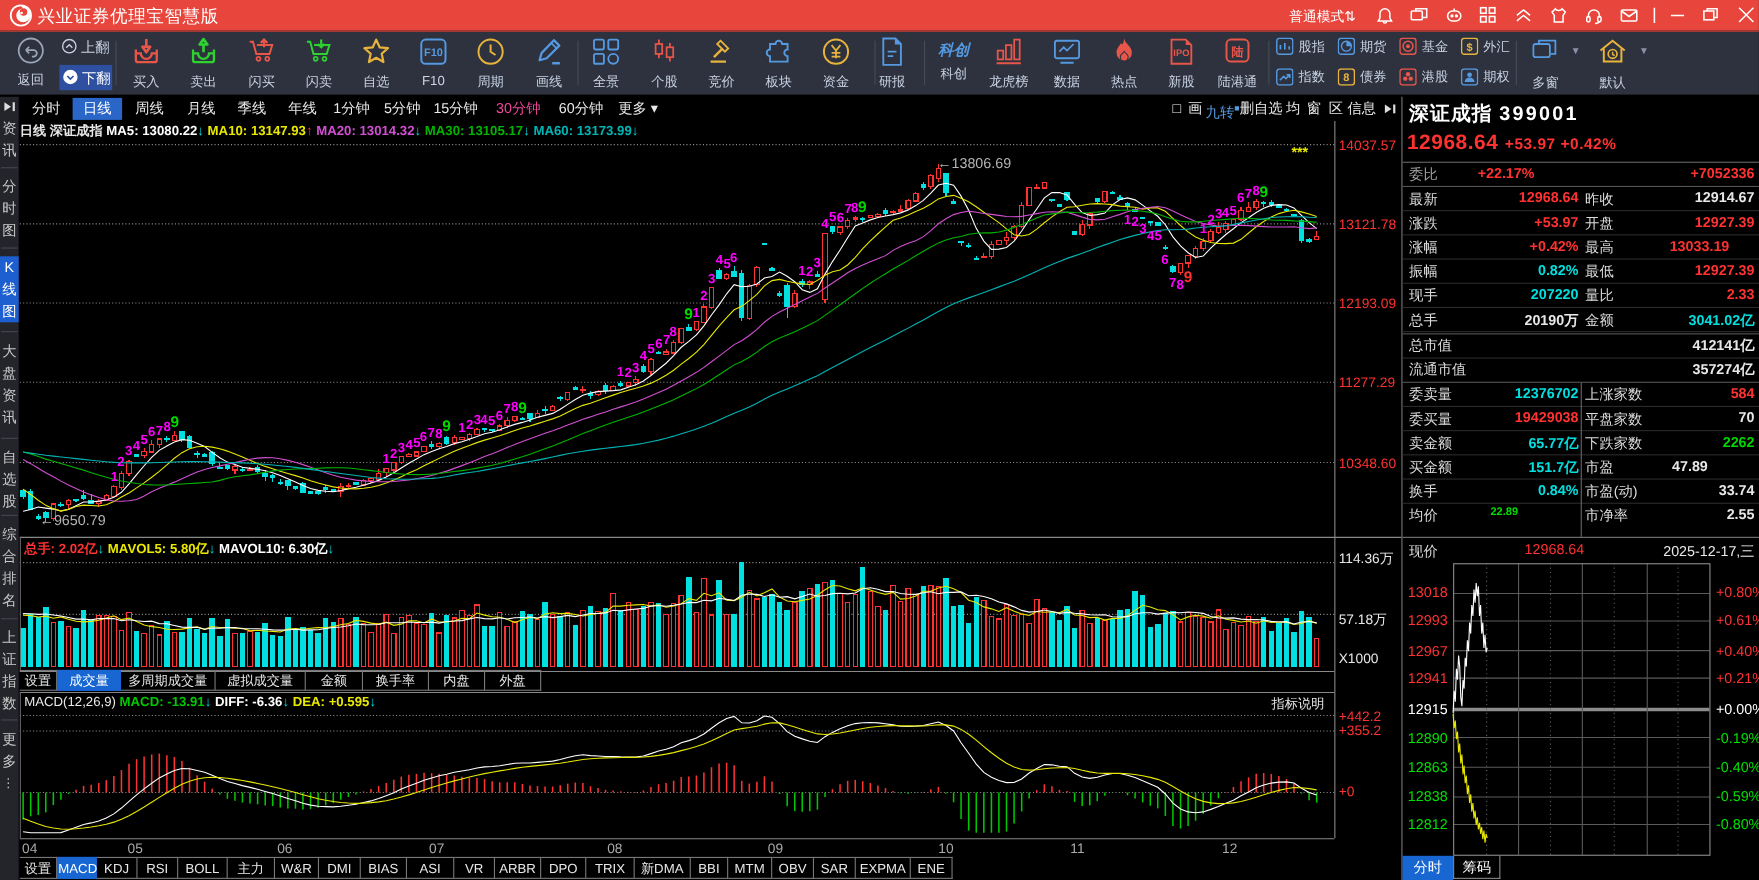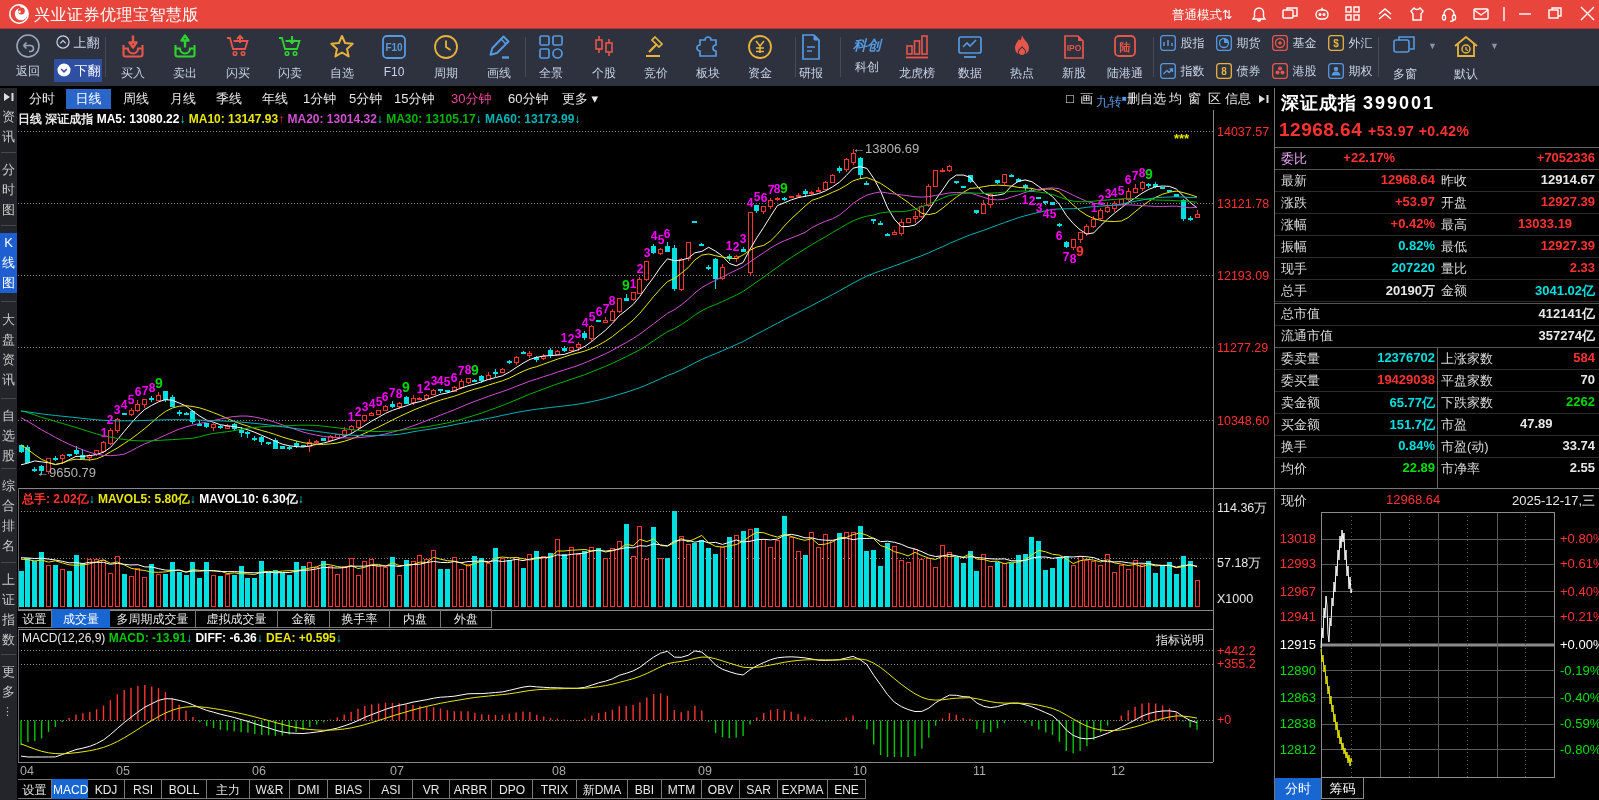--- a/index.html
+++ b/index.html
@@ -1445,21 +1445,21 @@
 <div style="position:absolute;left:577px;top:779px;width:51px;height:20px;border:1px solid #787878;border-left:none;color:#e8e8e8;text-align:center;line-height:20px;font-size:12px;box-sizing:border-box;">新DMA</div>
 <div style="position:absolute;left:628px;top:779px;width:34px;height:20px;border:1px solid #787878;border-left:none;color:#e8e8e8;text-align:center;line-height:20px;font-size:12px;box-sizing:border-box;">BBI</div>
 <div style="position:absolute;left:662px;top:779px;width:40px;height:20px;border:1px solid #787878;border-left:none;color:#e8e8e8;text-align:center;line-height:20px;font-size:12px;box-sizing:border-box;">MTM</div>
 <div style="position:absolute;left:702px;top:779px;width:38px;height:20px;border:1px solid #787878;border-left:none;color:#e8e8e8;text-align:center;line-height:20px;font-size:12px;box-sizing:border-box;">OBV</div>
 <div style="position:absolute;left:740px;top:779px;width:38px;height:20px;border:1px solid #787878;border-left:none;color:#e8e8e8;text-align:center;line-height:20px;font-size:12px;box-sizing:border-box;">SAR</div>
 <div style="position:absolute;left:778px;top:779px;width:50px;height:20px;border:1px solid #787878;border-left:none;color:#e8e8e8;text-align:center;line-height:20px;font-size:12px;box-sizing:border-box;">EXPMA</div>
 <div style="position:absolute;left:828px;top:779px;width:38px;height:20px;border:1px solid #787878;border-left:none;color:#e8e8e8;text-align:center;line-height:20px;font-size:12px;box-sizing:border-box;">ENE</div>
 <div style="position:absolute;left:1281px;top:91px;font-size:18px;color:#fff;font-weight:bold;letter-spacing:1px;">深证成指 <span style="letter-spacing:2px;">399001</span></div>
 <div style="position:absolute;left:1279px;top:119px;font-size:19px;color:#ff3232;font-weight:bold;letter-spacing:0.5px;">12968.64 <span style="font-size:14px;">+53.97 +0.42%</span></div>
 <div style="position:absolute;left:1275px;top:147px;width:324px;height:1px;background:#666;"></div>
-<div style="position:absolute;left:1281px;top:150px;font-size:13px;color:#f0abfc;">委比</div>
+<div style="position:absolute;left:1281px;top:150px;font-size:13px;color:#a3a3a3;">委比</div>
 <div style="position:absolute;left:1290px;top:150px;width:105px;text-align:right;font-size:13px;color:#ff3232;font-weight:bold;">+22.17%</div>
 <div style="position:absolute;left:1480px;top:150px;width:115px;text-align:right;font-size:13px;color:#ff3232;font-weight:bold;">+7052336</div>
 <div style="position:absolute;left:1275px;top:169px;width:324px;height:1px;background:#555;"></div>
 <div style="position:absolute;left:1281px;top:172px;font-size:13px;color:#dcdcdc;">最新</div>
 <div style="position:absolute;left:1330px;top:172px;width:105px;text-align:right;font-size:13px;color:#ff3232;font-weight:bold;">12968.64</div>
 <div style="position:absolute;left:1441px;top:172px;font-size:13px;color:#dcdcdc;">昨收</div>
 <div style="position:absolute;left:1495px;top:172px;width:100px;text-align:right;font-size:13px;color:#e8e8e8;font-weight:bold;">12914.67</div>
 <div style="position:absolute;left:1275px;top:191px;width:324px;height:1px;background:#2b2b2b;"></div>
 <div style="position:absolute;left:1281px;top:194px;font-size:13px;color:#dcdcdc;">涨跌</div>
 <div style="position:absolute;left:1330px;top:194px;width:105px;text-align:right;font-size:13px;color:#ff3232;font-weight:bold;">+53.97</div>
@@ -1512,21 +1512,21 @@
 <div style="position:absolute;left:1355px;top:416px;width:80px;text-align:right;font-size:13px;color:#00e0e0;font-weight:bold;">151.7亿</div>
 <div style="position:absolute;left:1441px;top:416px;font-size:13px;color:#dcdcdc;">市盈</div>
 <div style="position:absolute;left:1520px;top:416px;width:75px;text-align:left;font-size:13px;color:#e8e8e8;font-weight:bold;">47.89</div>
 <div style="position:absolute;left:1275px;top:435px;width:324px;height:1px;background:#2b2b2b;"></div>
 <div style="position:absolute;left:1281px;top:438px;font-size:13px;color:#dcdcdc;">换手</div>
 <div style="position:absolute;left:1355px;top:438px;width:80px;text-align:right;font-size:13px;color:#00e0e0;font-weight:bold;">0.84%</div>
 <div style="position:absolute;left:1441px;top:438px;font-size:13px;color:#dcdcdc;">市盈(动)</div>
 <div style="position:absolute;left:1520px;top:438px;width:75px;text-align:right;font-size:13px;color:#e8e8e8;font-weight:bold;">33.74</div>
 <div style="position:absolute;left:1275px;top:457px;width:324px;height:1px;background:#2b2b2b;"></div>
 <div style="position:absolute;left:1281px;top:460px;font-size:13px;color:#dcdcdc;">均价</div>
-<div style="position:absolute;left:1355px;top:460px;width:80px;text-align:right;font-size:13px;color:#00e000;font-weight:bold;">22.89</div>
+<div style="position:absolute;left:1355px;top:460px;width:80px;font-size:10px;color:#00e000;font-weight:bold;">22.89</div>
 <div style="position:absolute;left:1441px;top:460px;font-size:13px;color:#dcdcdc;">市净率</div>
 <div style="position:absolute;left:1520px;top:460px;width:75px;text-align:right;font-size:13px;color:#e8e8e8;font-weight:bold;">2.55</div>
 <div style="position:absolute;left:1437px;top:348px;width:1px;height:140px;background:#666;"></div>
 <div style="position:absolute;left:1275px;top:488px;width:324px;height:1px;background:#777;"></div>
 <div style="position:absolute;left:1281px;top:492px;font-size:13px;color:#dcdcdc;">现价</div>
 <div style="position:absolute;left:1386px;top:492px;font-size:13px;color:#ff3232;">12968.64</div>
 <div style="position:absolute;left:1512px;top:492px;font-size:13px;color:#e8e8e8;">2025-12-17,三</div>
 <div style="position:absolute;left:1275px;top:778px;width:46px;height:22px;background:#1866d2;color:#fff;font-size:13px;text-align:center;line-height:22px;">分时</div>
 <div style="position:absolute;left:1321px;top:778px;width:43px;height:21px;border:1px solid #888;border-top:none;color:#fff;font-size:13px;text-align:center;line-height:21px;box-sizing:border-box;">筹码</div>
 </body></html>

